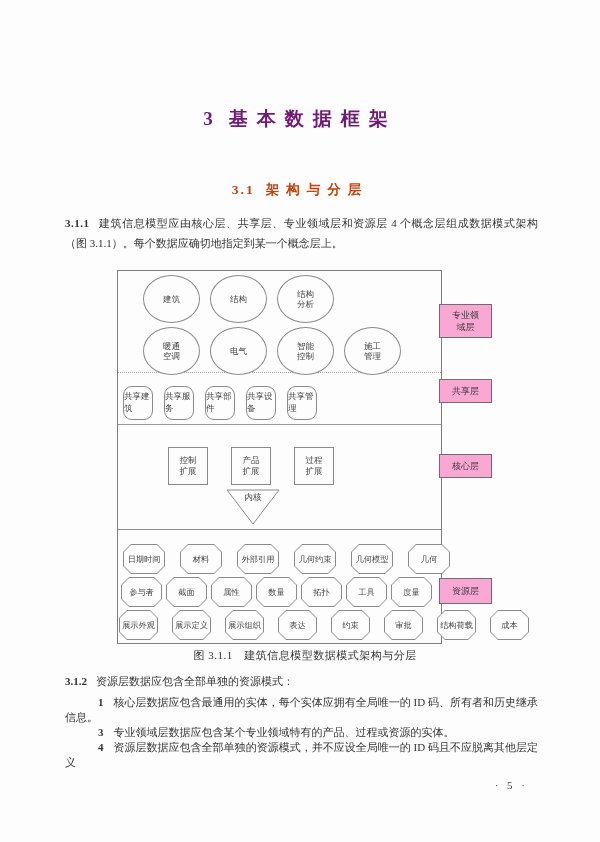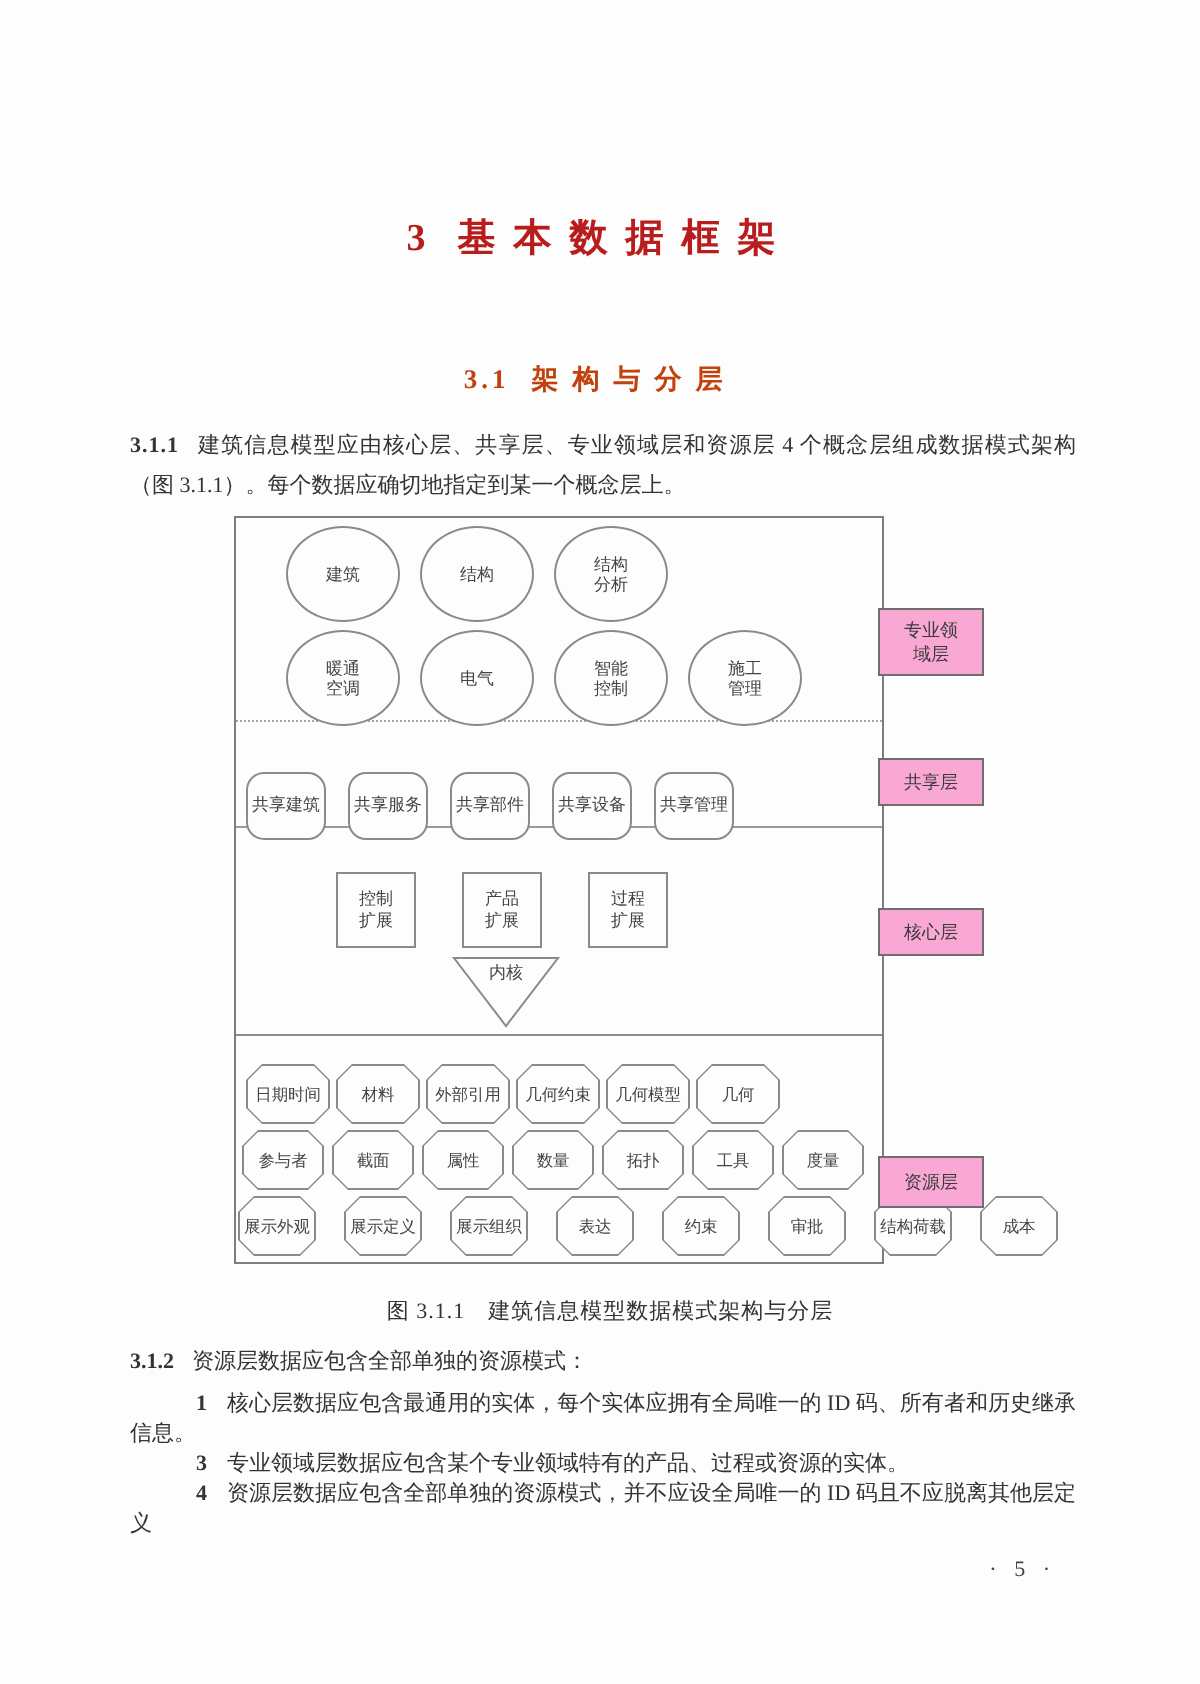--- a/index.html
+++ b/index.html
@@ -1,67 +1,67 @@
 <!DOCTYPE html>
 <html><head>
 <meta charset="utf-8">
 <style>
   html,body{margin:0;padding:0;}
   body{width:600px;height:842px;background:#ffffff;font-family:"Liberation Serif", serif;color:#333;}
   .page{position:relative;width:600px;height:842px;background:#fdfdfd;overflow:hidden;}
 
   
   .chapter-title{position:absolute;top:106px;left:0;width:600px;text-align:center;
-    font-size:19px;font-weight:bold;color:#b91c1c;margin:0;}
+    font-size:19px;font-weight:bold;color:#701a75;margin:0;}
   .chapter-title .num{margin-right:16px;letter-spacing:0;}
   .chapter-title .txt{letter-spacing:9px;}
   .section-title{position:absolute;top:181px;left:0;width:600px;text-align:center;
     font-size:13.5px;font-weight:bold;color:#c2410c;margin:0;}
   .section-title .num{margin-right:11px;letter-spacing:2px;}
   .section-title .txt{letter-spacing:7px;}
 
   
   .clause{position:absolute;left:65px;width:473px;margin:0;font-size:11px;line-height:20px;
     text-align:justify;color:#333;}
   .clause b{margin-right:9px;letter-spacing:0.5px;}
   .clause-311{top:213px;}
   .clauses-312{position:absolute;left:65px;top:674px;width:473px;}
   .clauses-312 .head{margin:0 0 6px 0;font-size:11px;line-height:15px;}
   .clauses-312 .head b{margin-right:9px;}
   .item{margin:0;font-size:11px;line-height:15px;text-indent:33px;text-align:justify;}
   .item b{margin-right:10px;}
 
   
   .figure{position:absolute;left:117px;top:258px;width:380px;height:374px;}
-  .rect{position:absolute;left:0;top:0;width:325px;height:374px;border:1px solid #7d7d7d;
+  .rect{position:absolute;left:0;top:12px;width:325px;height:374px;border:1px solid #7d7d7d;
     box-sizing:border-box;display:flex;flex-direction:column;background:#fdfdfd;}
   .band{box-sizing:border-box;}
   .band-domain{height:102px;border-bottom:1px dotted #a5a5a5;padding-top:4px;}
   .band-shared{height:53px;border-bottom:1px solid #9a9a9a;padding-top:13px;}
   .band-core{height:107px;border-bottom:1px solid #8d8d8d;position:relative;}
   .band-resource{flex:1;padding-top:14px;}
 
   .circle-row{display:flex;gap:10px;padding-left:25px;margin-bottom:4px;}
   .circle{width:55px;height:46px;border:1px solid #8a8a8a;border-radius:50%;flex:none;
     display:flex;align-items:center;justify-content:center;text-align:center;
     font-size:8.5px;line-height:10px;white-space:pre-line;color:#444;background:#fdfdfd;}
 
   .shared-row{display:flex;gap:11px;padding-left:5px;}
-  .rr{width:40px;height:34px;border:1px solid #8a8a8a;border-radius:9px;flex:none;box-sizing:border-box;
-    display:flex;align-items:center;justify-content:center;font-size:8.5px;color:#444;background:#fdfdfd;margin-top:12px;}
+  .rr{width:30px;height:34px;border:1px solid #8a8a8a;border-radius:9px;flex:none;box-sizing:border-box;
+    display:flex;align-items:center;justify-content:center;font-size:8.5px;color:#444;background:#fdfdfd;}
 
   .core-row{display:flex;gap:23px;padding-left:50px;padding-top:22px;}
   .sq{width:40px;height:38px;border:1px solid #8a8a8a;flex:none;box-sizing:border-box;
     display:flex;align-items:center;justify-content:center;text-align:center;
     font-size:8.5px;line-height:11px;white-space:pre-line;color:#444;background:#fdfdfd;}
   .kernel-wrap{position:absolute;left:108px;top:64px;width:54px;height:36px;}
   .kernel-label{position:absolute;left:0;top:3px;width:54px;text-align:center;
     font-size:8.5px;color:#444;}
 
-  .oct-row{display:flex;gap:3px;padding-left:5px;margin-bottom:3px;}
+  .oct-row{display:flex;gap:15px;padding-left:5px;margin-bottom:3px;}
   .oct{width:42px;height:30px;flex:none;box-sizing:border-box;padding:1px;background:#8a8a8a;
     clip-path:polygon(8px 0,calc(100% - 8px) 0,100% 8px,100% calc(100% - 8px),calc(100% - 8px) 100%,8px 100%,0 calc(100% - 8px),0 8px);
     display:flex;}
   .oct-in{flex:1;background:#fdfdfd;
     clip-path:polygon(7px 0,calc(100% - 7px) 0,100% 7px,100% calc(100% - 7px),calc(100% - 7px) 100%,7px 100%,0 calc(100% - 7px),0 7px);
     display:flex;align-items:center;justify-content:center;font-size:8.2px;color:#444;}
   .oct-row.row2{gap:4px;padding-left:3px;}
   .oct-row.row2 .oct{width:41px;}
   .oct-row.row3{gap:14px;padding-left:1px;}
   .oct-row.row3 .oct{width:39px;}

